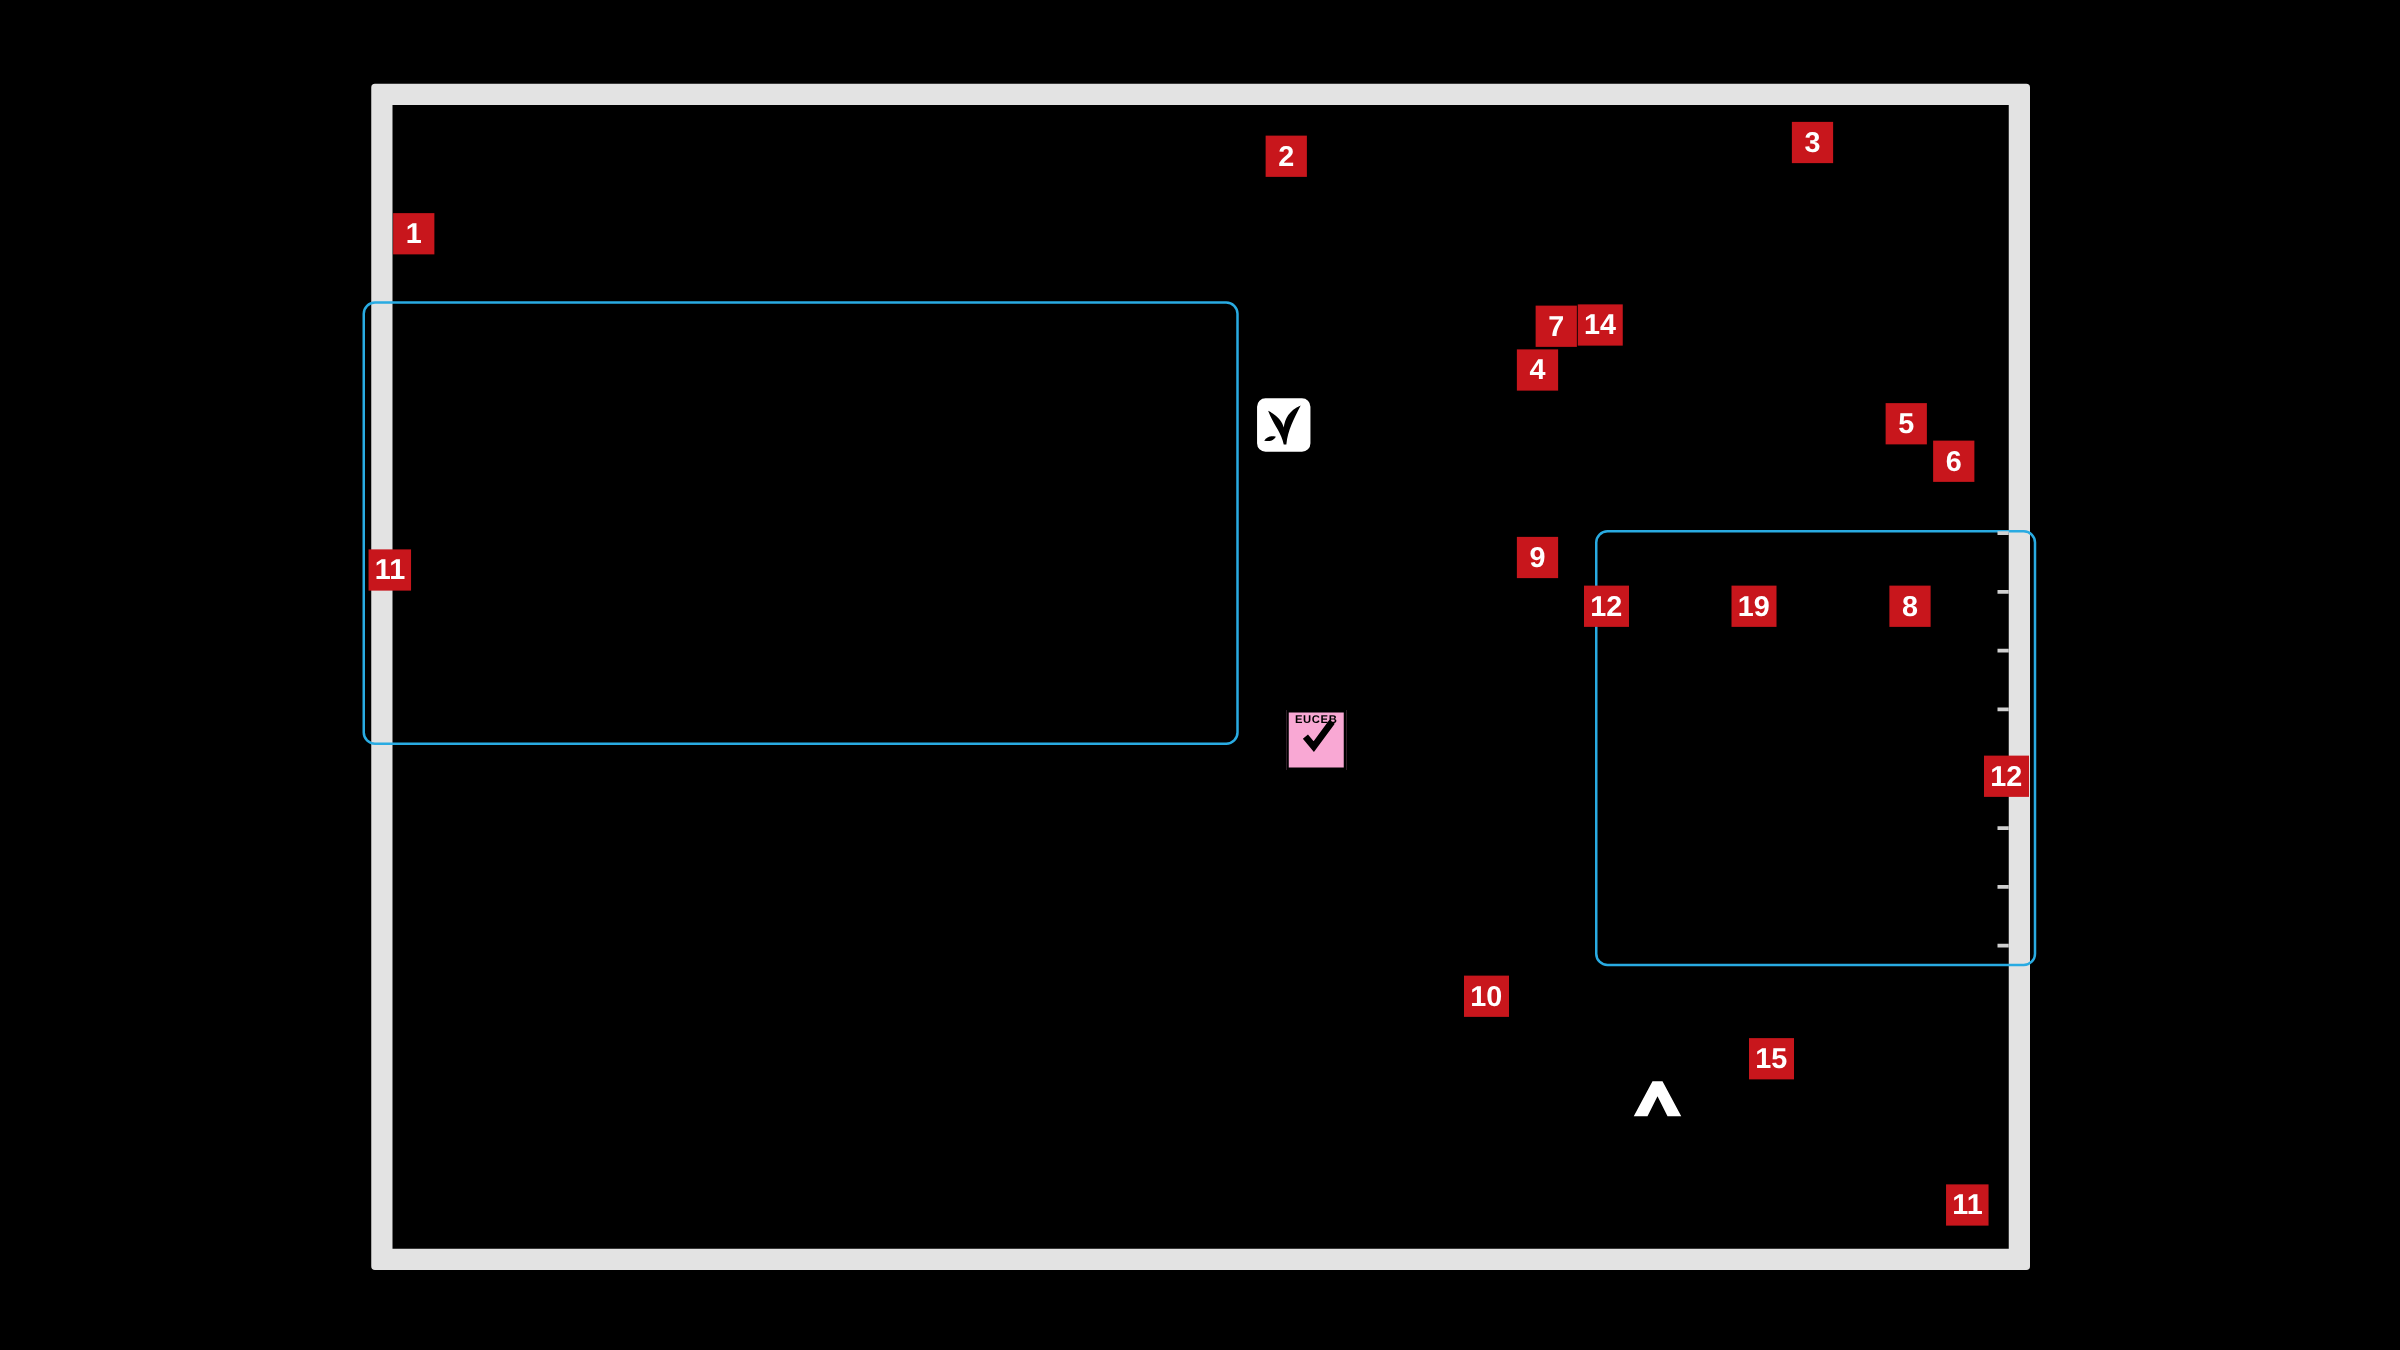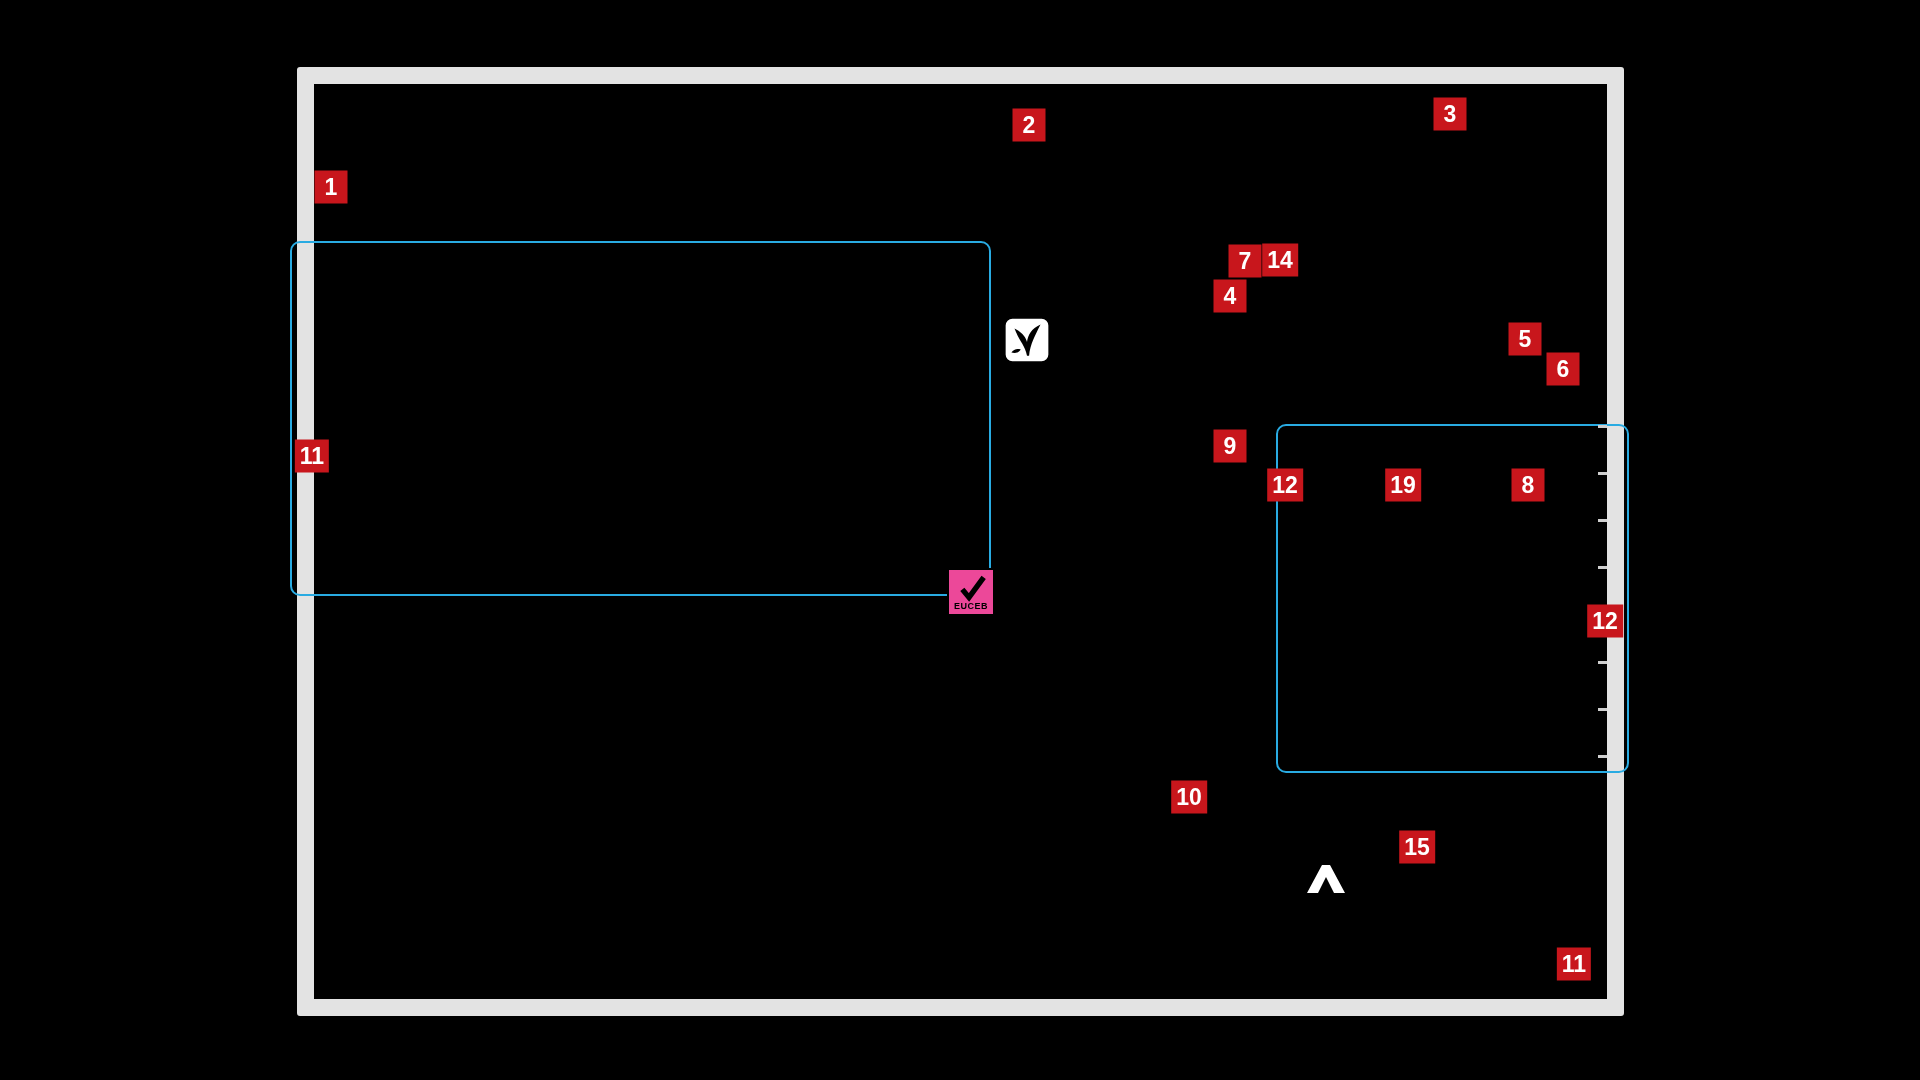--- a/index.html
+++ b/index.html
@@ -29,23 +29,23 @@
   }
 
   
   .tick { position:absolute; left:1598px; width:9px; height:3px; background:#cfcfcf; }
 
   
   .cert-icon { position:absolute; left:1002px; top:315px; width:50px; height:50px; }
 
   
   .euceb {
-    position:absolute; left:947px; top:568px; width:48px; height:48px;
-    background:#ec4899; border:2px solid #000;
-    display:flex; flex-direction:column; align-items:center; justify-content:flex-end;
+    position:absolute; left:1029px; top:568px; width:48px; height:48px;
+    background:#f9a8d4; border:2px solid #000;
+    display:flex; flex-direction:column; align-items:center; justify-content:flex-start;
     padding-bottom:3px;
   }
   .euceb svg { position:absolute; top:2px; left:5px; width:38px; height:32px; }
   .euceb span { font-size:9px; font-weight:bold; letter-spacing:0.5px; color:#000; }
 
   
   .logo { position:absolute; left:1303px; top:863px; width:46px; height:32px; }
 </style>
 </head>
 <body>

